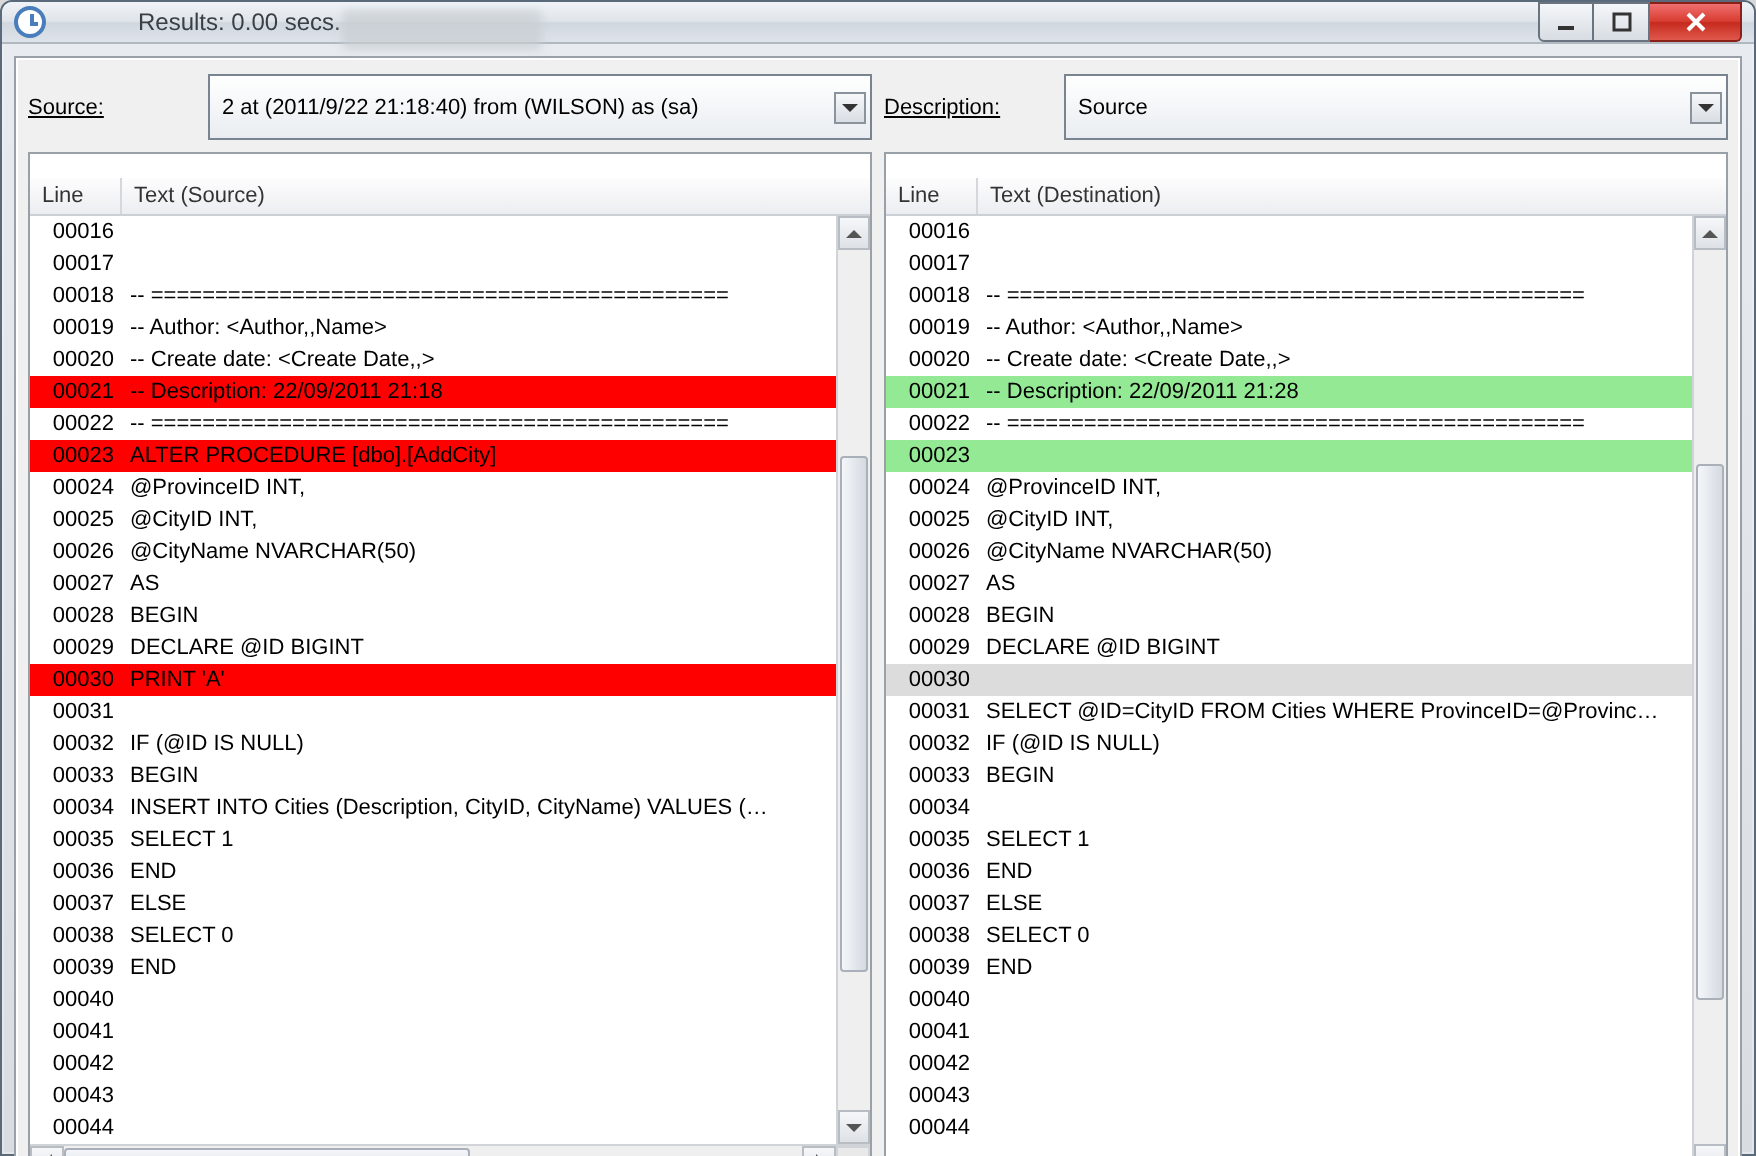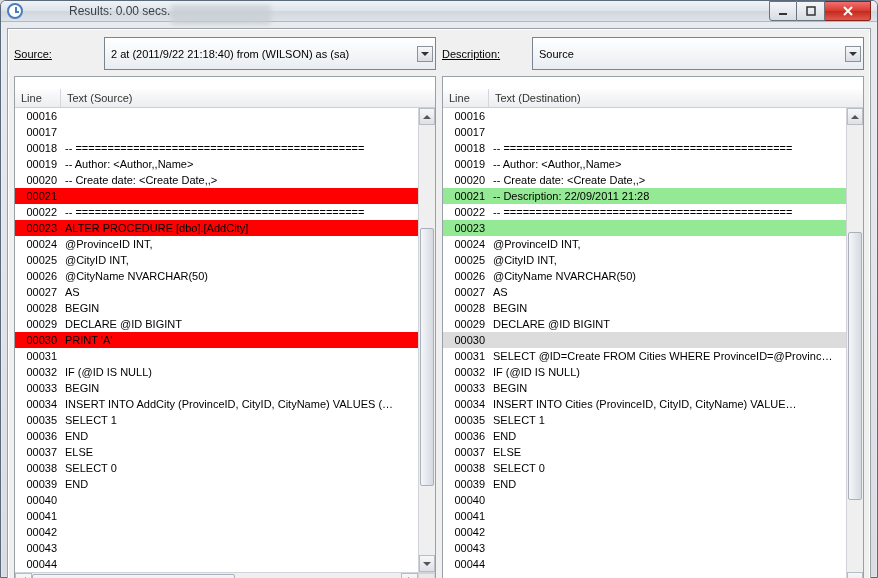--- a/index.html
+++ b/index.html
@@ -328,20 +328,21 @@
               <div class="row">
                 <div class="cell-line">00019</div>
                 <div class="cell-text">-- Author:        &lt;Author,,Name&gt;</div>
               </div>
               <div class="row">
                 <div class="cell-line">00020</div>
                 <div class="cell-text">-- Create date: &lt;Create Date,,&gt;</div>
               </div>
               <div class="row diff-del">
                 <div class="cell-line">00021</div>
+                <div class="cell-text">-- Description:   22/09/2011 21:18</div>
               </div>
               <div class="row">
                 <div class="cell-line">00022</div>
                 <div class="cell-text">-- =============================================</div>
               </div>
               <div class="row diff-del">
                 <div class="cell-line">00023</div>
                 <div class="cell-text">ALTER PROCEDURE [dbo].[AddCity]</div>
               </div>
               <div class="row">
@@ -378,21 +379,21 @@
               <div class="row">
                 <div class="cell-line">00032</div>
                 <div class="cell-text">    IF (@ID IS NULL)</div>
               </div>
               <div class="row">
                 <div class="cell-line">00033</div>
                 <div class="cell-text">        BEGIN</div>
               </div>
               <div class="row">
                 <div class="cell-line">00034</div>
-                <div class="cell-text">            INSERT INTO AddCity (ProvinceID, CityID, CityName) VALUES (…</div>
+                <div class="cell-text">            INSERT INTO Cities (Description, CityID, CityName) VALUES (…</div>
               </div>
               <div class="row">
                 <div class="cell-line">00035</div>
                 <div class="cell-text">            SELECT 1</div>
               </div>
               <div class="row">
                 <div class="cell-line">00036</div>
                 <div class="cell-text">        END</div>
               </div>
               <div class="row">
@@ -507,33 +508,32 @@
               <div class="row">
                 <div class="cell-line">00029</div>
                 <div class="cell-text">    DECLARE @ID BIGINT</div>
               </div>
               <div class="row diff-gap">
                 <div class="cell-line">00030</div>
                 <div class="cell-text"></div>
               </div>
               <div class="row">
                 <div class="cell-line">00031</div>
-                <div class="cell-text">    SELECT @ID=Create FROM Cities WHERE ProvinceID=@Provinc…</div>
+                <div class="cell-text">    SELECT @ID=CityID FROM Cities WHERE ProvinceID=@Provinc…</div>
               </div>
               <div class="row">
                 <div class="cell-line">00032</div>
                 <div class="cell-text">    IF (@ID IS NULL)</div>
               </div>
               <div class="row">
                 <div class="cell-line">00033</div>
                 <div class="cell-text">        BEGIN</div>
               </div>
               <div class="row">
                 <div class="cell-line">00034</div>
-                <div class="cell-text">            INSERT INTO Cities (ProvinceID, CityID, CityName) VALUE…</div>
               </div>
               <div class="row">
                 <div class="cell-line">00035</div>
                 <div class="cell-text">            SELECT 1</div>
               </div>
               <div class="row">
                 <div class="cell-line">00036</div>
                 <div class="cell-text">        END</div>
               </div>
               <div class="row">

